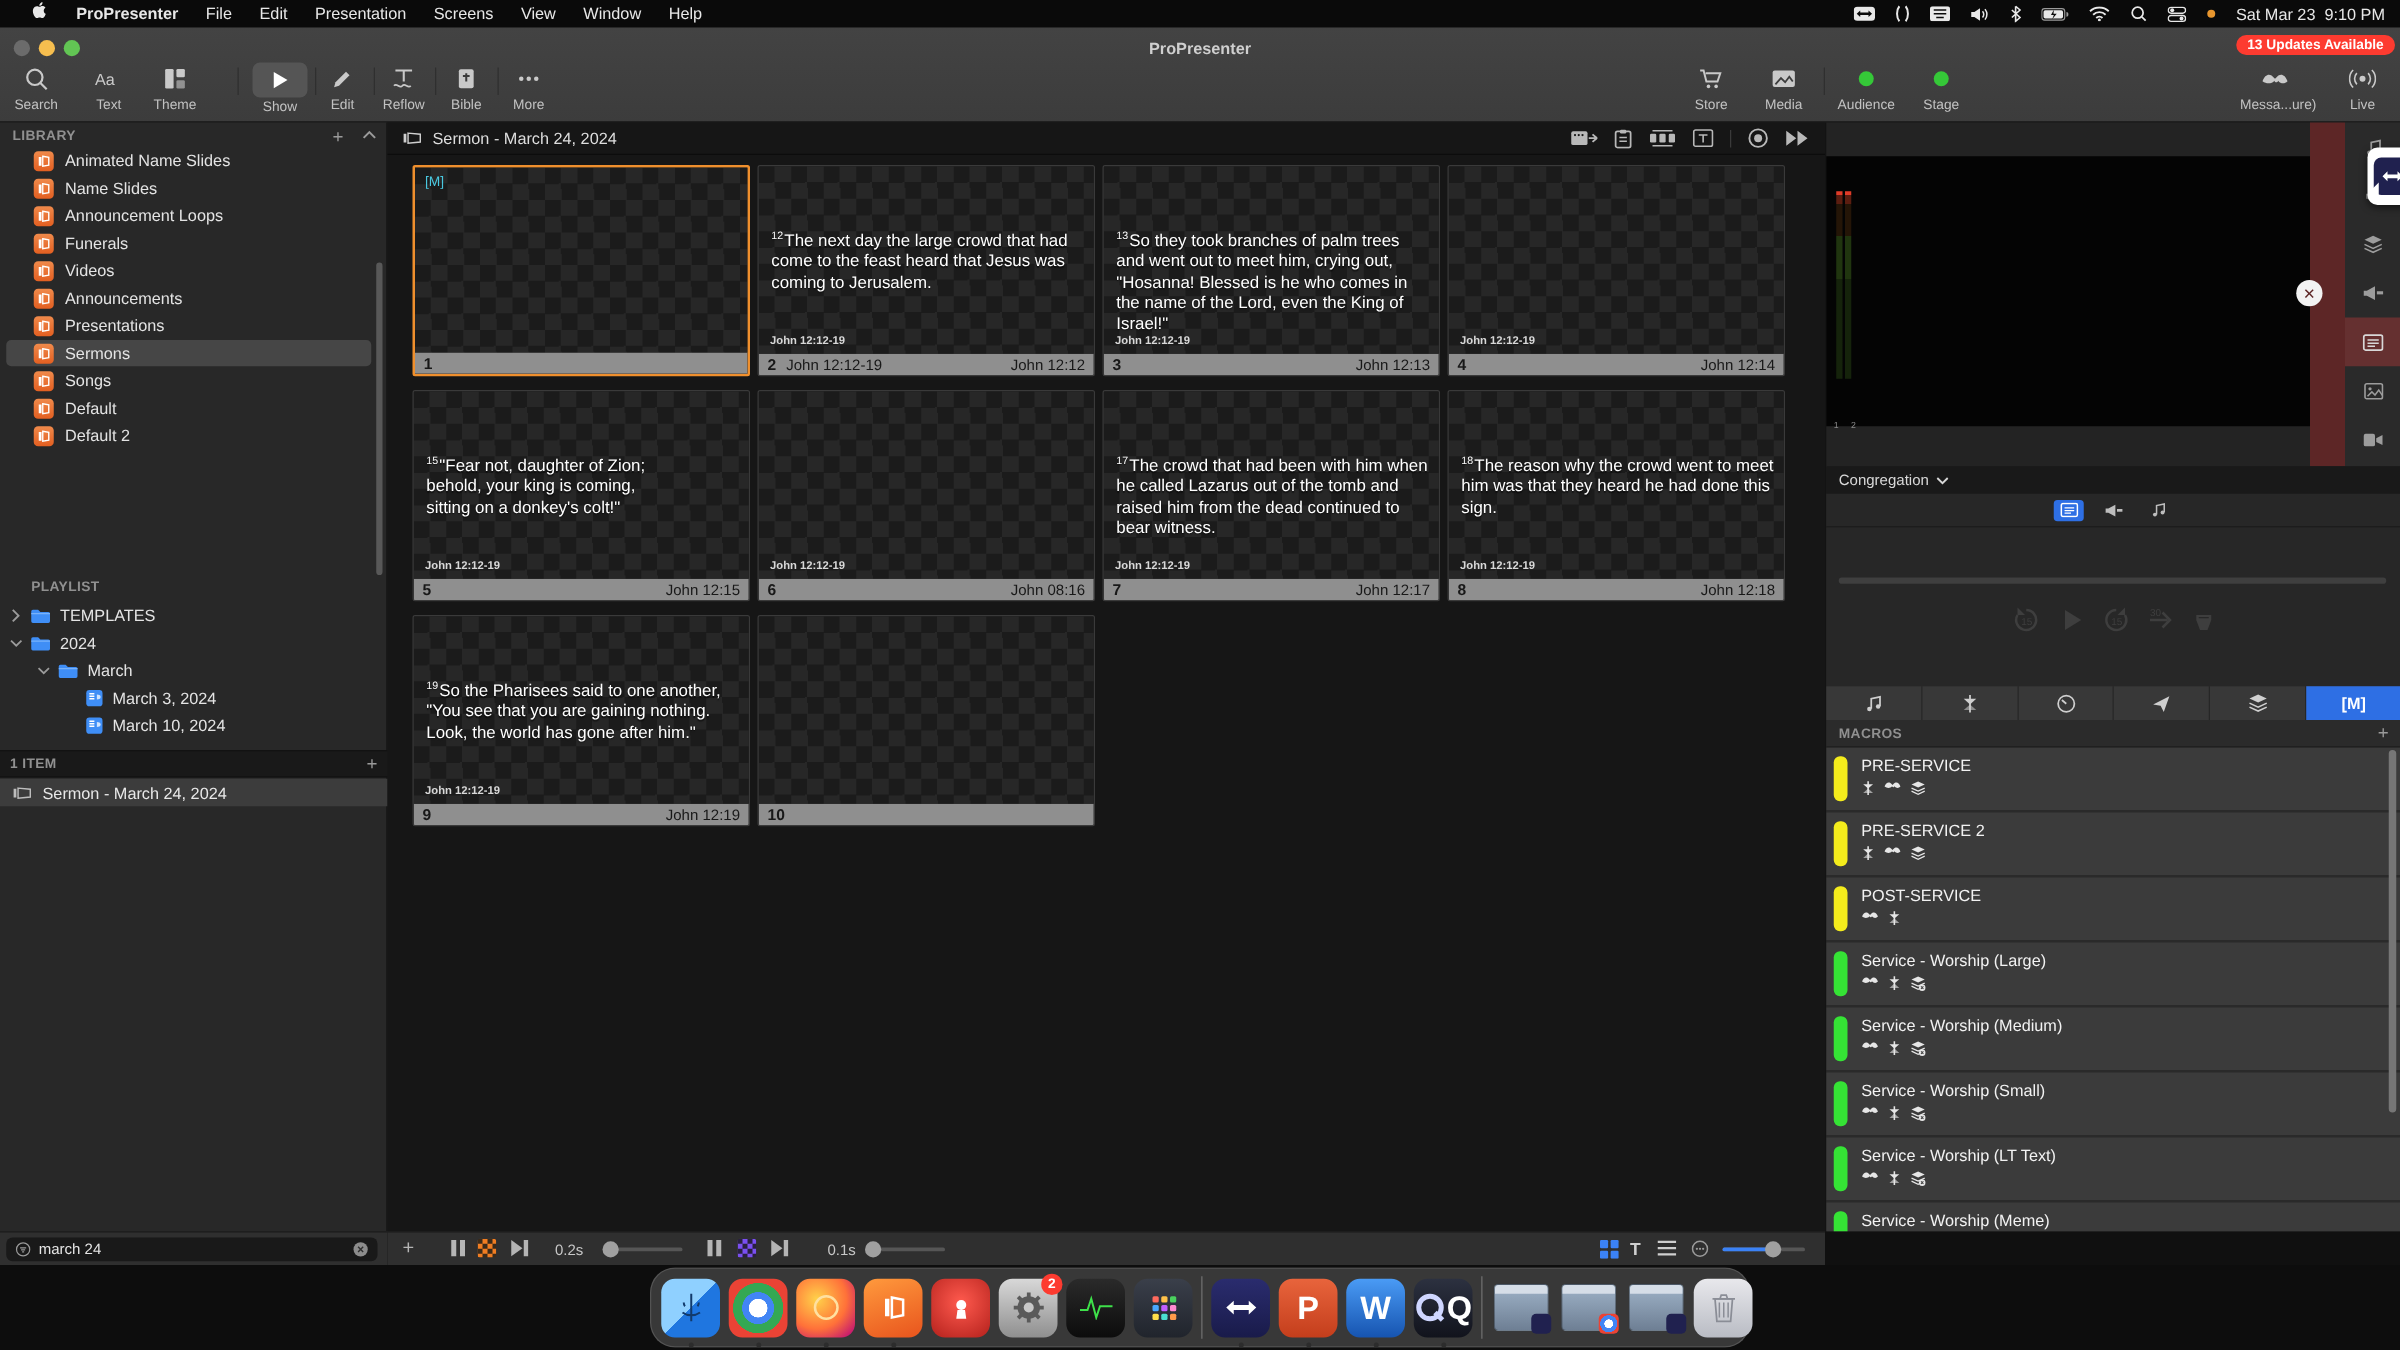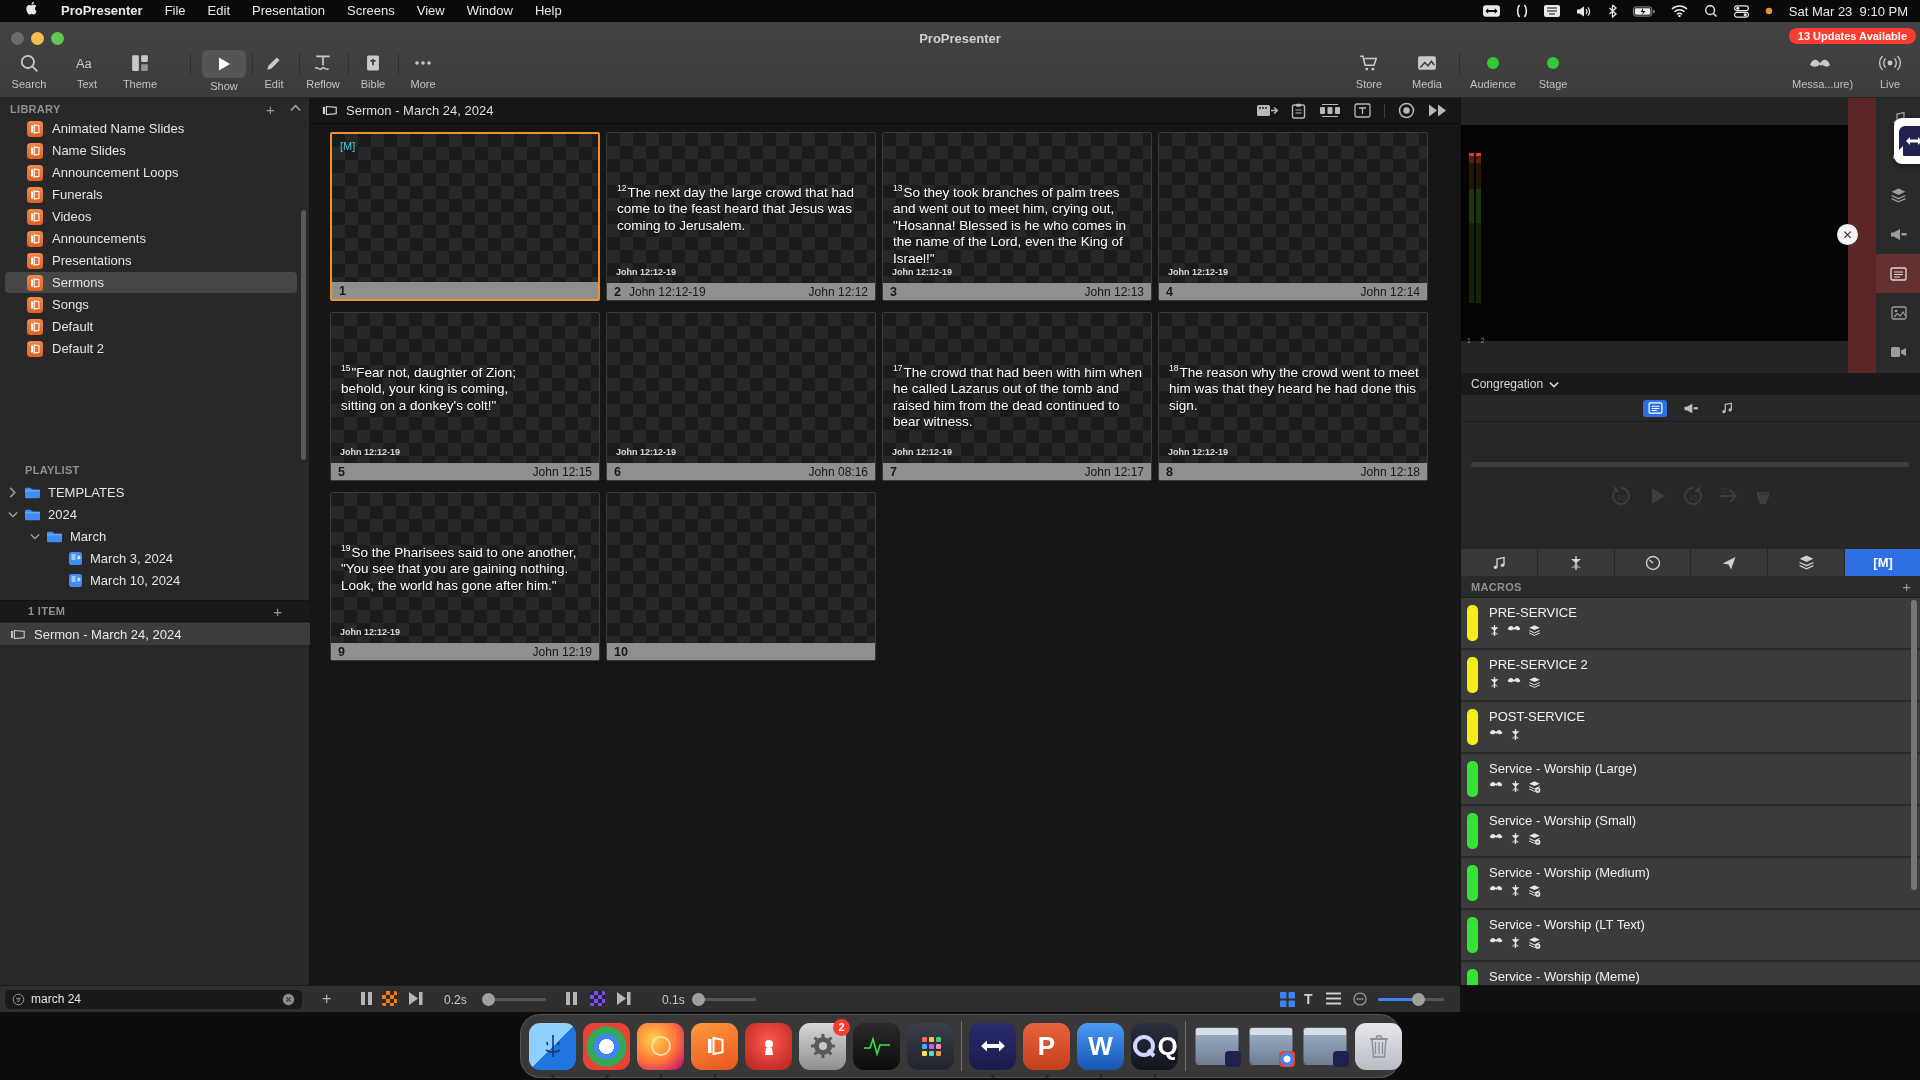--- a/index.html
+++ b/index.html
@@ -35,21 +35,21 @@
   #sidebar { left:0; top:98px; width:310px; height:887px; background:#282828; border-right:1px solid #151515; }
   .secHead { font-size:11px; font-weight:bold; color:#909090; letter-spacing:.3px; }
   .libItem { position:absolute; left:5px; width:292px; height:21px; display:flex; align-items:center; gap:9px;
     padding-left:22px; color:#e4e4e4; font-size:13px; border-radius:4px; }
   .libItem.sel { background:#464646; }
   .libIcon { width:16px; height:16px; border-radius:3.5px; background:linear-gradient(#f08a4b,#e35f21);
     display:flex; align-items:center; justify-content:center; flex:0 0 16px; }
   .plRow { position:absolute; height:21px; display:flex; align-items:center; font-size:13px; color:#e4e4e4; }
   .chev { color:#9a9a9a; width:10px; display:flex; }
   #itemsBar { left:0; top:502px; width:310px; height:22px; background:#191919; display:flex; align-items:center;
-    padding:0 28px; border-top:1px solid #121212; border-bottom:1px solid #121212; }
+    padding:0 8px; border-top:1px solid #121212; border-bottom:1px solid #121212; }
   #itemsBar .plus { margin-left:auto; color:#9a9a9a; font-size:15px; }
   #itemRow { left:0; top:525px; width:310px; height:22px; background:#3c3c3c; display:flex; align-items:center;
     gap:8px; padding:0 10px; color:#e8e8e8; font-size:13px; }
   #sbScroll { left:301px; top:112px; width:5px; height:250px; background:#585858; border-radius:3px; }
 
   
   #sbBottom { left:0; top:985px; width:310px; height:27px; background:#2f2f2f; border-top:1px solid #1b1b1b;
     display:flex; align-items:center; padding:0 5px; }
   #searchField { width:297px; height:19px; background:#191919; border:none; border-radius:5px; display:flex;
     align-items:center; padding:0 7px; gap:6px; color:#e0e0e0; }
@@ -1049,21 +1049,21 @@
                 <path d="M8 1.5l6.5 3L8 7.5l-6.5-3z" fill="currentColor"></path>
                 <path d="M1.5 8L8 11l6.5-3M1.5 11L8 14l6.5-3" stroke="currentColor" stroke-width="1.2" fill="none"></path>
                 <circle cx="12" cy="12.5" r="3.2" fill="currentColor"></circle>
                 <path d="M10.8 11.3l2.4 2.4M13.2 11.3l-2.4 2.4" stroke="#3b3b3b" stroke-width="1"></path>
               </svg>
             </span>
           </div>
         </div>
         <div class="macroRow">
           <div class="mPill" style="background: rgb(53, 227, 53);"></div>
-          <div class="mName">Service - Worship (Small)</div>
+          <div class="mName">Service - Worship (Medium)</div>
           <div class="mIcons">
             <span>
               <svg width="14" height="8" viewBox="0 0 22 12">
                 <path d="M1 8C3 2 7 1.5 9.5 4.5L11 6l1.5-1.5C15 1.5 19 2 21 8c-2.5 2.5-5.5 2-7.5-.5-.4 1.6-2.6 1.6-3 0C8.5 10 4.5 10.5 1 8z" fill="currentColor"></path>
               </svg>
             </span>
             <span>
               <svg width="11" height="13" viewBox="0 0 14 16">
                 <path d="M7 1v14" stroke="currentColor" stroke-width="1.6"></path>
                 <path d="M2 4h10L7 8.5z" fill="currentColor"></path>
@@ -1075,21 +1075,21 @@
                 <path d="M8 1.5l6.5 3L8 7.5l-6.5-3z" fill="currentColor"></path>
                 <path d="M1.5 8L8 11l6.5-3M1.5 11L8 14l6.5-3" stroke="currentColor" stroke-width="1.2" fill="none"></path>
                 <circle cx="12" cy="12.5" r="3.2" fill="currentColor"></circle>
                 <path d="M10.8 11.3l2.4 2.4M13.2 11.3l-2.4 2.4" stroke="#3b3b3b" stroke-width="1"></path>
               </svg>
             </span>
           </div>
         </div>
         <div class="macroRow">
           <div class="mPill" style="background: rgb(53, 227, 53);"></div>
-          <div class="mName">Service - Worship (Medium)</div>
+          <div class="mName">Service - Worship (Small)</div>
           <div class="mIcons">
             <span>
               <svg width="14" height="8" viewBox="0 0 22 12">
                 <path d="M1 8C3 2 7 1.5 9.5 4.5L11 6l1.5-1.5C15 1.5 19 2 21 8c-2.5 2.5-5.5 2-7.5-.5-.4 1.6-2.6 1.6-3 0C8.5 10 4.5 10.5 1 8z" fill="currentColor"></path>
               </svg>
             </span>
             <span>
               <svg width="11" height="13" viewBox="0 0 14 16">
                 <path d="M7 1v14" stroke="currentColor" stroke-width="1.6"></path>
                 <path d="M2 4h10L7 8.5z" fill="currentColor"></path>

